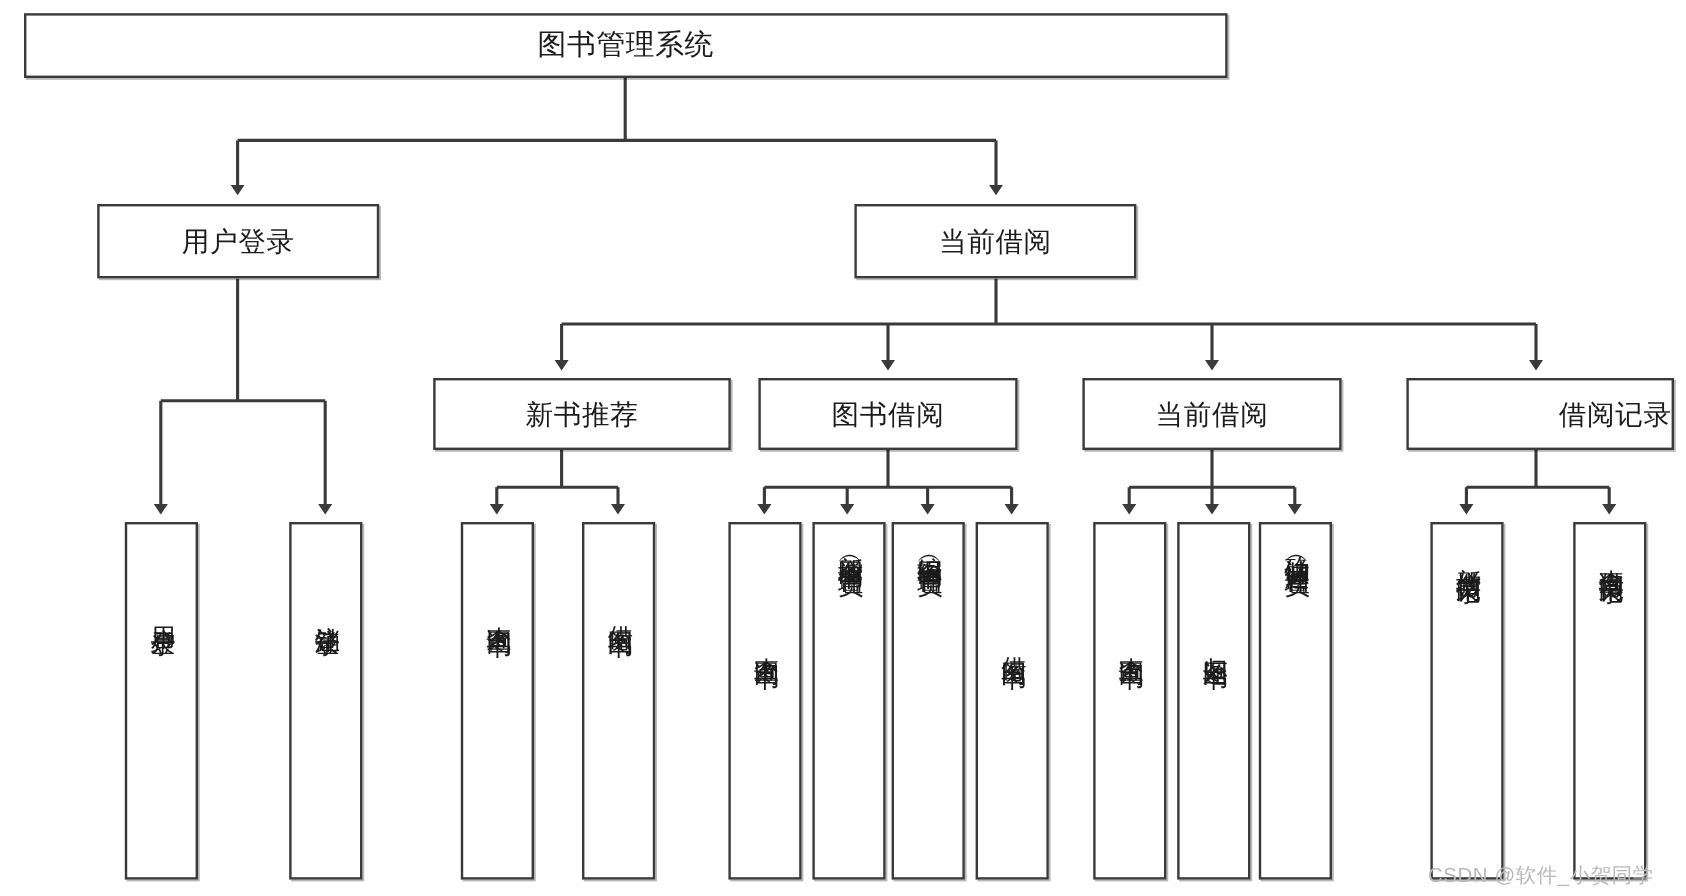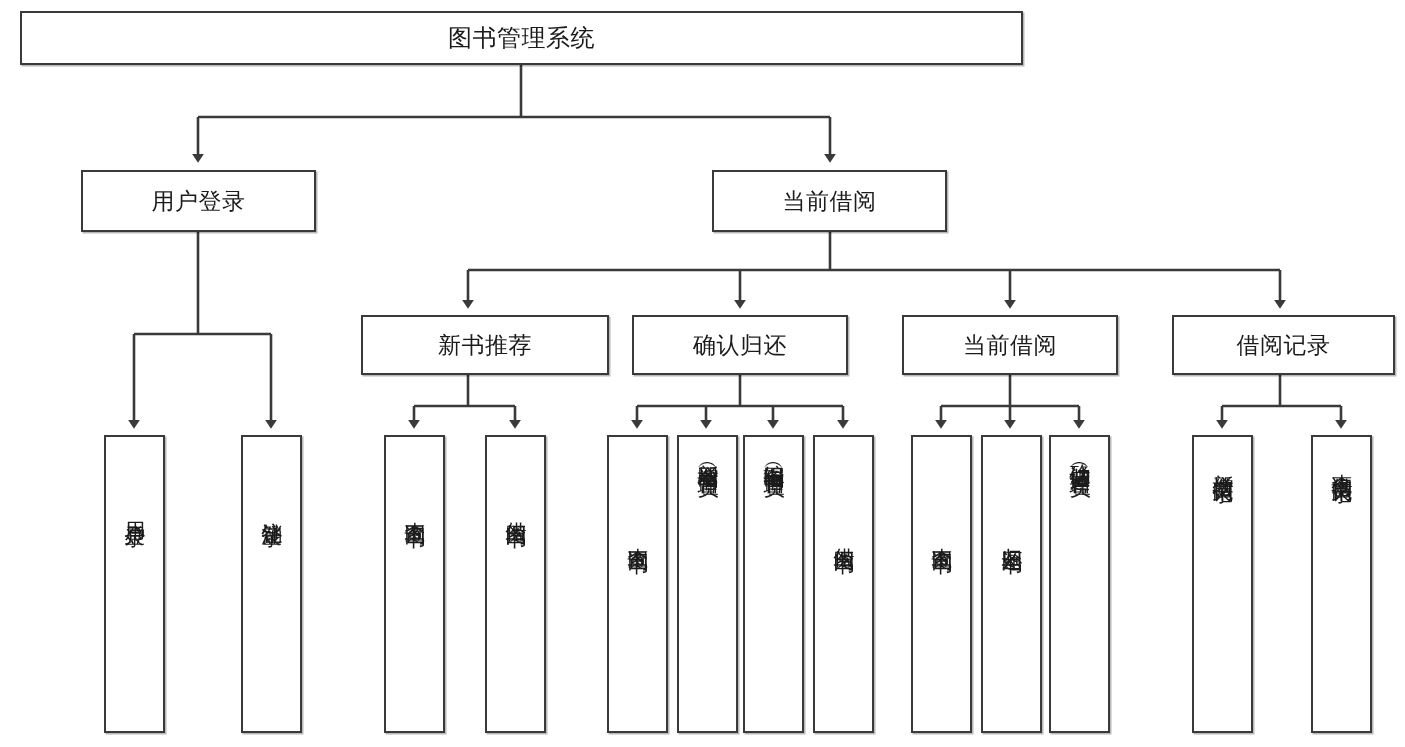--- a/index.html
+++ b/index.html
@@ -140,26 +140,26 @@
     <span class="label">用户登录</span>
   </div>
   <div class="node horiz" style="left:712px; top:170px; width:235px; height:62px;">
     <span class="label">当前借阅</span>
   </div>
 
   <div class="node horiz" style="left:361px; top:315px; width:248px; height:60px;">
     <span class="label">新书推荐</span>
   </div>
   <div class="node horiz" style="left:632px; top:315px; width:216px; height:60px;">
-    <span class="label">确认归还</span>
+    <span class="label">图书借阅</span>
   </div>
   <div class="node horiz" style="left:902px; top:315px; width:216px; height:60px;">
     <span class="label">当前借阅</span>
   </div>
-  <div class="node horiz" style="left:1172px; top:315px; width:223px; height:60px;">
+  <div class="node horiz" style="left:1172px; top:315px; width:223px; height:60px;justify-content:flex-end;">
     <span class="label">借阅记录</span>
   </div>
 
   <div class="node vert mid" style="left:104px; top:435px; width:61px; height:298px;">
     <span class="label">用户登录</span>
   </div>
   <div class="node vert mid" style="left:241px; top:435px; width:61px; height:298px;">
     <span class="label">注销登录</span>
   </div>
 
@@ -193,14 +193,15 @@
     <span class="label">确认归还（管理员）</span>
   </div>
 
   <div class="node vert tall2" style="left:1192px; top:435px; width:61px; height:298px;">
     <span class="label">新增借阅记录</span>
   </div>
   <div class="node vert tall2" style="left:1311px; top:435px; width:61px; height:298px;">
     <span class="label">查询借阅记录</span>
   </div>
 
+  <div class="watermark" style="left:1190px; top:718px;">CSDN @软件_小贺同学</div>
 
 </div>
 
 </body></html>

